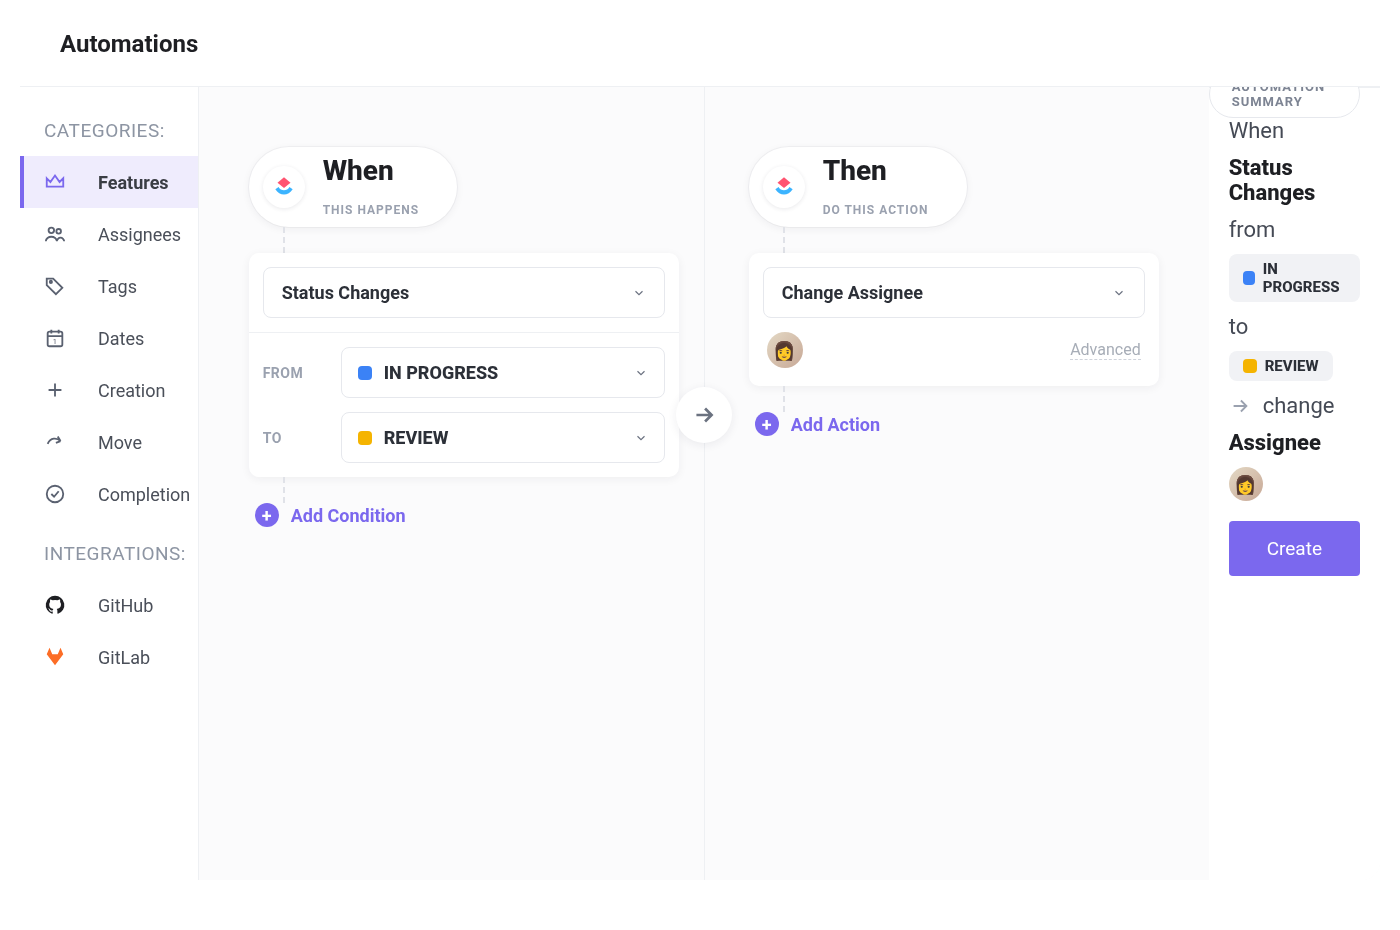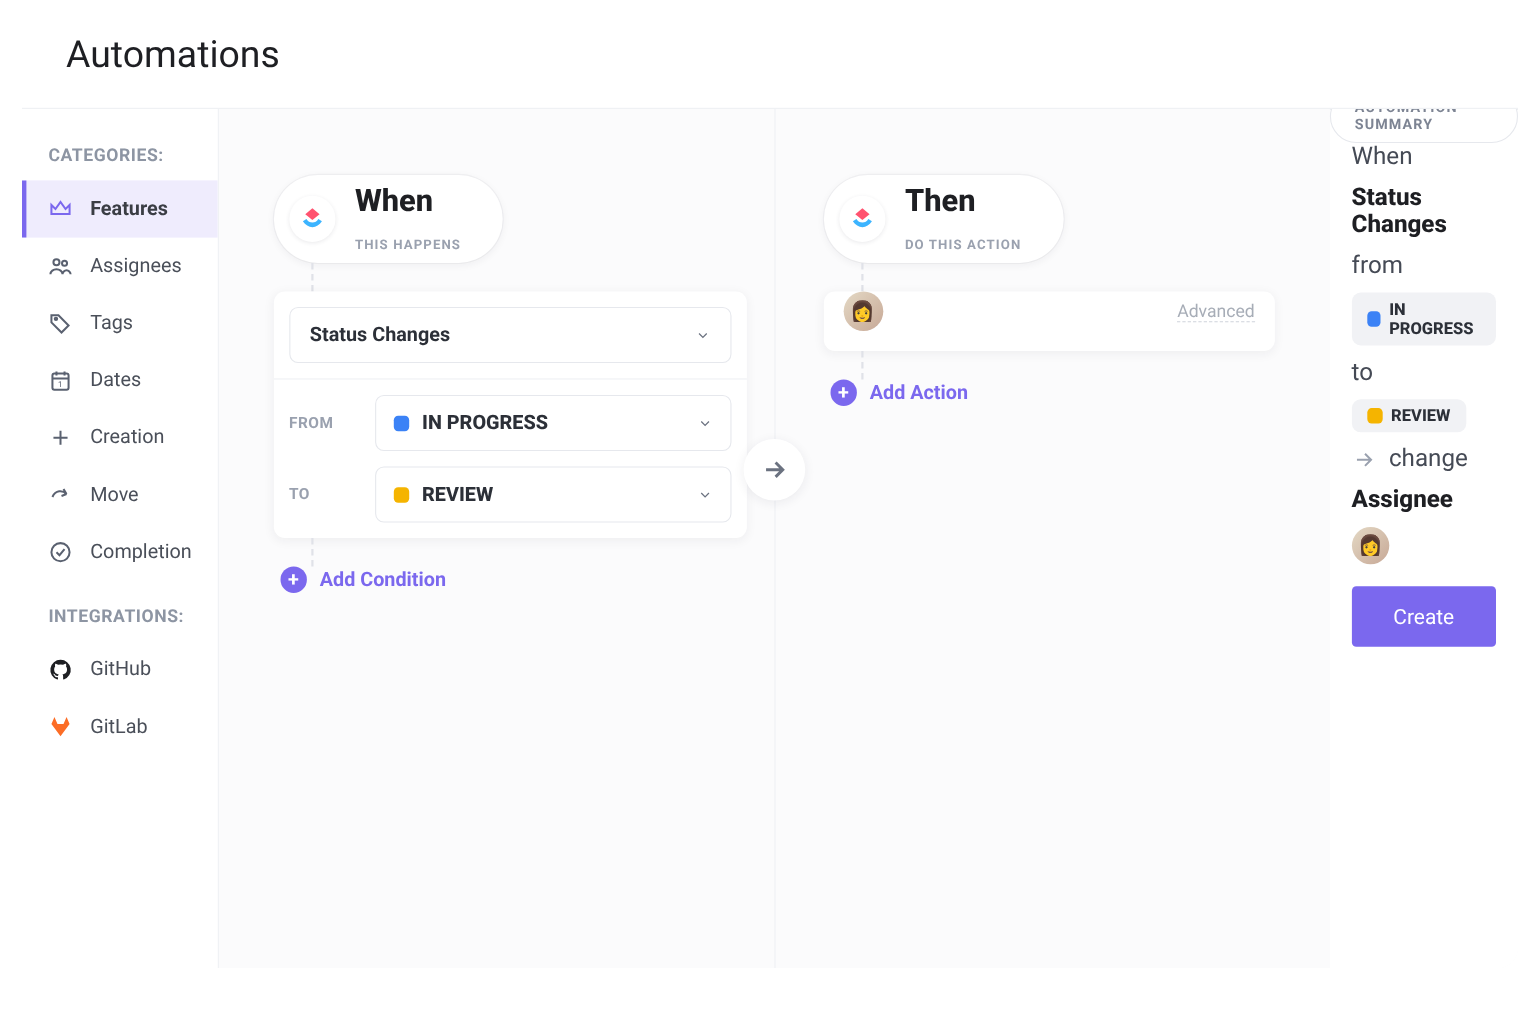--- a/index.html
+++ b/index.html
@@ -1,26 +1,26 @@
 <!DOCTYPE html>
 <html><head>
 <meta charset="utf-8">
 <style>
 *{box-sizing:border-box;margin:0;padding:0;font-family:-apple-system,BlinkMacSystemFont,'Segoe UI',Roboto,sans-serif}
 body{background:#fff;width:1400px;height:930px;overflow:hidden}
 .app{width:1360px;height:880px;margin:0 auto;background:#fff;border-radius:18px;overflow:hidden;display:flex;flex-direction:column}
 .header{display:flex;align-items:center;padding:30px 40px 0;border-bottom:1px solid #eef0f3}
-.title{font-size:34px;font-weight:400;color:#1e1f23;margin-right:auto;padding-bottom:28px}
+.title{font-size:24px;font-weight:700;color:#1e1f23;margin-right:auto;padding-bottom:28px}
 .tabs{display:flex;gap:48px;align-self:flex-end}
 .tab{font-size:24px;font-weight:700;color:#a7adb7;padding-bottom:20px;cursor:pointer;border-bottom:4px solid transparent}
 .tab.active{color:#1e1f23;border-bottom-color:#7b68ee}
 .body{flex:1;display:flex;overflow:hidden}
 .sidebar{width:244px;border-right:1px solid #eef0f3;padding:26px 0;overflow:auto}
-.sec-label{font-size:16px;font-weight:700;letter-spacing:.5px;color:#8d95a3;padding:6px 24px 14px}
-.side-item{display:flex;align-items:flex-start;gap:16px;padding:15px 24px;font-size:18px;color:#4a4f59;cursor:pointer}
+.sec-label{font-size:19px;font-weight:400;letter-spacing:.5px;color:#8d95a3;padding:6px 24px 14px}
+.side-item{display:flex;align-items:center;gap:32px;padding:15px 24px;font-size:18px;color:#4a4f59;cursor:pointer}
 .side-item.active{background:#efecfd;color:#3a3d44;font-weight:700;box-shadow:inset 4px 0 0 #7b68ee}
 .side-item svg{width:22px;height:22px;flex:0 0 22px;color:#5a6170}
 .side-item.active svg{color:#7b68ee}
 .main{flex:1;background:#fbfbfc;display:flex;flex-direction:row;position:relative}
 .canvas{flex:1;display:flex;position:relative;padding:60px 50px 40px}
 .col{flex:1;display:flex;flex-direction:column;align-items:flex-start}
 .col-header{display:flex;align-items:center;gap:18px;background:#fff;border-radius:999px;padding:10px 38px 10px 14px;box-shadow:0 2px 8px rgba(35,38,59,.06),0 0 0 1px rgba(35,38,59,.04)}
 .logo{width:42px;height:42px;border-radius:50%;background:#fff;box-shadow:0 1px 4px rgba(35,38,59,.1);display:flex;align-items:center;justify-content:center}
 .col-title{font-size:28px;font-weight:800;color:#1e1f23;line-height:1}
 .col-sub{font-size:12px;font-weight:700;letter-spacing:1px;color:#9aa1af;margin-top:18px}
@@ -33,21 +33,21 @@
 .field-select{flex:1;display:flex;align-items:center;gap:12px;border:1px solid #e6e8ed;border-radius:8px;padding:14px 16px;font-size:18px;font-weight:800;cursor:pointer;color:#2c3038}
 .chip{width:14px;height:14px;border-radius:4px}
 .chev{width:14px;height:14px;margin-left:auto;color:#6b7280}
 .add-link{display:flex;align-items:center;gap:12px;color:#7b68ee;font-weight:700;font-size:18px;cursor:pointer;margin-left:6px}
 .add-link .plus{width:24px;height:24px;border-radius:50%;background:#7b68ee;color:#fff;display:flex;align-items:center;justify-content:center;font-size:18px}
 .arrow-circle{position:absolute;left:50%;top:300px;transform:translateX(-50%);width:56px;height:56px;border-radius:50%;background:#fff;box-shadow:0 2px 10px rgba(35,38,59,.08);display:flex;align-items:center;justify-content:center;color:#6b7280}
 .assignee-row{display:flex;align-items:center;justify-content:space-between;padding:0 18px 18px}
 .avatar{width:36px;height:36px;border-radius:50%;background:linear-gradient(135deg,#e4d9c5,#c7a896);display:flex;align-items:center;justify-content:center;font-size:18px}
 .adv{font-size:16px;color:#a7adb7;border-bottom:1px dashed #cfd3db;cursor:pointer}
 .vdiv{position:absolute;left:50%;top:0;bottom:0;width:0;border-left:1px solid #eef0f3}
-.bottom{background:#fff;border-top:1px solid #eef0f3;padding:30px 20px 36px;position:relative;display:flex;flex-direction:column;align-items:center;gap:20px}
+.bottom{background:#fff;border-top:1px solid #eef0f3;padding:30px 20px 36px;position:relative;display:flex;flex-direction:column;align-items:flex-end;gap:20px}
 .pill{position:absolute;top:-18px;background:#fff;border:1px solid #e6e8ed;border-radius:999px;padding:8px 22px;font-size:13px;font-weight:700;letter-spacing:1px;color:#7d8493}
 .summary{font-size:22px;color:#454a55;display:flex;align-items:center;gap:12px;flex-wrap:wrap}
 .summary strong{font-weight:800;color:#1e1f23}
 .badge{display:inline-flex;align-items:center;gap:8px;background:#f1f2f5;border-radius:8px;padding:6px 14px;font-size:15px;font-weight:800;color:#2c3038}
 .summary .avatar{width:34px;height:34px}
 .create{background:#7b68ee;color:#fff;border:none;border-radius:4px;padding:16px 38px;font-size:19px;font-weight:400;cursor:pointer}
 .integrations{margin-top:16px}
 </style>
 </head>
 <body>
@@ -193,20 +193,26 @@
                   <path fill="#3cb4ff" d="M4 14c2 3 5 5 8 5s6-2 8-5l-3-2c-1 2-3 3-5 3s-4-1-5-3z"></path>
                 </svg>
       </div>
       <div>
        <div class="col-title">Then</div>
        <div class="col-sub">DO THIS ACTION</div>
       </div>
      </div>
      <div class="vline"></div>
      <div class="card" style="width:410px">
+      <div class="select">
+       <span>Change Assignee</span>
+       <svg class="chev" viewBox="0 0 24 24" fill="none" stroke="currentColor" stroke-width="2">
+                  <path d="M6 9l6 6 6-6"></path>
+                </svg>
+      </div>
       <div class="assignee-row">
        <div class="avatar">👩</div>
        <span class="adv">Advanced</span>
       </div>
      </div>
      <div class="vline"></div>
      <div class="add-link">
       <span class="plus">+</span>
       <span>Add Action</span>
      </div>

